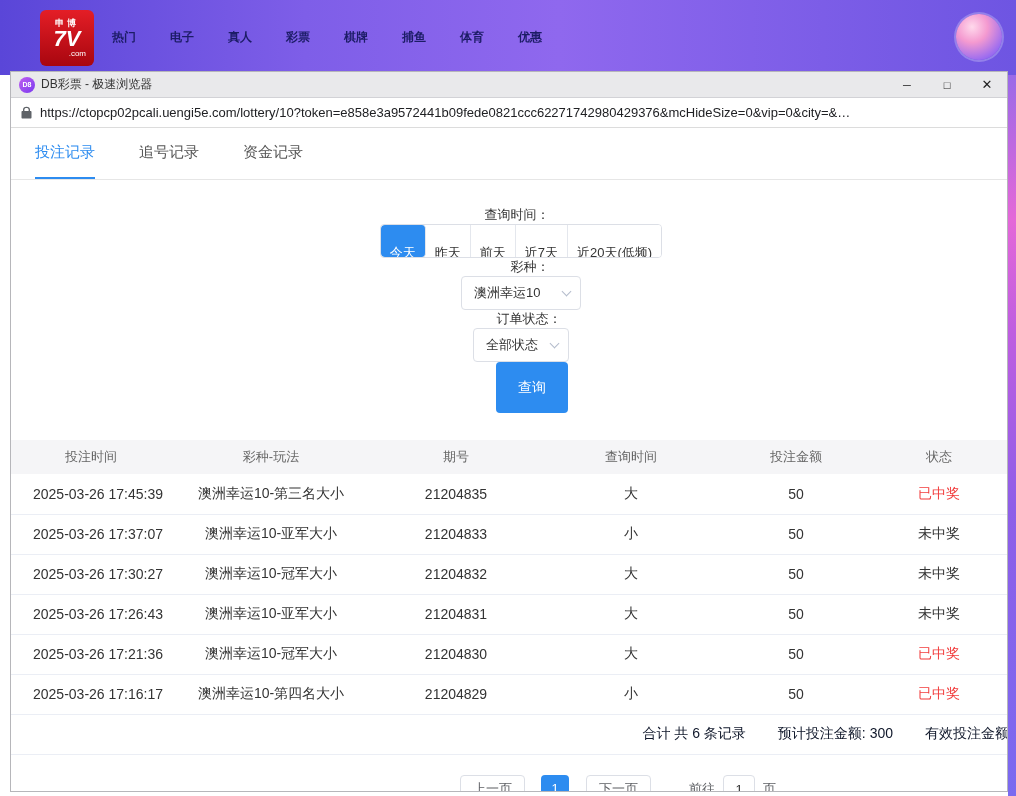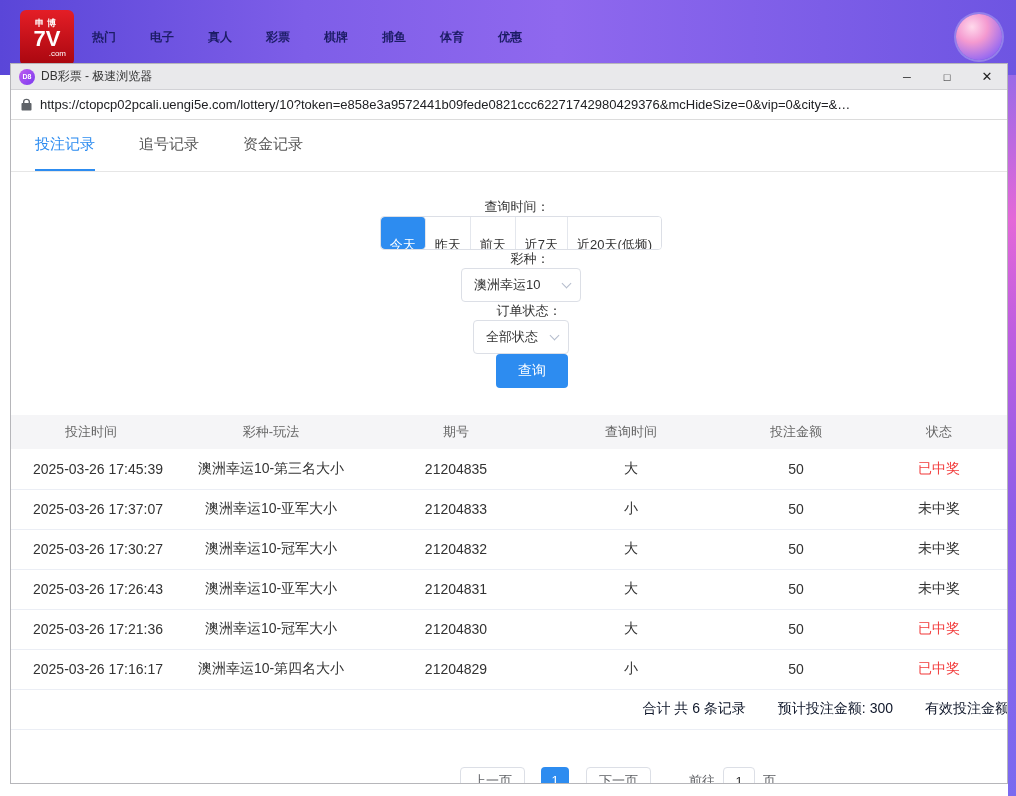--- a/index.html
+++ b/index.html
@@ -3,39 +3,39 @@
 <meta charset="utf-8">
 <style>
   * { margin:0; padding:0; box-sizing:border-box; }
   html,body { width:1016px; height:796px; overflow:hidden; background:#fff;
     font-family:"Liberation Sans","DejaVu Sans",sans-serif; }
 
   
   .topbar { position:absolute; left:0; top:0; width:1016px; height:75px;
     background:linear-gradient(90deg,#5a46d8 0%,#7e5ee8 30%,#8f68ee 55%,#6e55e2 100%);
     display:flex; align-items:center; }
-  .logo { width:54px; height:56px; margin-left:20px; border-radius:6px;
+  .logo { width:54px; height:56px; margin-left:40px; border-radius:6px;
     background:linear-gradient(180deg,#e41e26,#a8060f);
     display:flex; flex-direction:column; align-items:center; justify-content:center;
     color:#fff; cursor:pointer; }
   .logo-top { font-size:9px; font-weight:bold; letter-spacing:3px; line-height:10px; }
-  .logo-main { font-size:22px; font-weight:800; line-height:22px; }
+  .logo-main { font-size:22px; font-weight:800; font-style:italic; line-height:22px; }
   .logo-sub { font-size:8px; line-height:8px; align-self:flex-end; margin-right:8px; }
   .nav { display:flex; margin-left:16px; gap:30px; }
   .nav-item { font-size:12px; font-weight:bold; color:#1c1c66; cursor:pointer; padding:4px 2px; }
   .avatar { position:absolute; right:14px; top:14px; width:46px; height:46px; border-radius:50%;
     background:radial-gradient(circle at 35% 28%, #ffd9ec 0%, #f49ad0 35%, #9b6cf0 75%, #6a3fd8 100%);
     box-shadow:0 0 0 2px rgba(255,255,255,0.25); cursor:pointer; }
 
   
   .bg-strip { position:absolute; right:0; top:75px; width:8px; height:721px;
     background:linear-gradient(180deg,#9a6ae8 0%,#e468d8 20%,#c05ee0 35%,#8e5ee8 60%,#7a6af0 100%); }
 
   
-  .window { position:absolute; left:10px; top:63px; width:998px; height:721px;
+  .window { position:absolute; left:10px; top:71px; width:998px; height:721px;
     background:#fff; border:1px solid #b6b6ba; display:flex; flex-direction:column; }
   .titlebar { height:26px; background:#e9e9eb; border-bottom:1px solid #d2d2d6;
     display:flex; align-items:center; flex:none; }
   .favicon { width:16px; height:16px; border-radius:50%; margin:0 6px 0 8px;
     background:linear-gradient(135deg,#c05ef0,#7a3af0); color:#fff; font-size:7px; font-weight:bold;
     display:flex; align-items:center; justify-content:center; }
   .title { font-size:12px; color:#333; }
   .win-controls { margin-left:auto; display:flex; height:100%; }
   .win-btn { width:40px; height:100%; display:flex; align-items:center; justify-content:center;
     font-size:11px; color:#222; cursor:pointer; }
@@ -64,21 +64,21 @@
   .time-btn.active { background:#2d8cf0; color:#fff; border-radius:4px; }
   .sel-wrap { position:relative; }
   .select-box { height:34px; border:1px solid #dcdfe6; border-radius:4px; background:#fff;
     display:flex; align-items:center; padding:0 26px 0 12px; color:#333; cursor:pointer; font-size:13px; }
   .sel-lottery { width:120px; margin-left:0; }
   .sel-status { width:96px; }
   .ml26 { margin-left:26px; }
   .ml24 { margin-left:24px; }
   .chevron { position:absolute; right:11px; top:12px; width:7px; height:7px;
     border-right:1px solid #b4bccc; border-bottom:1px solid #b4bccc; transform:rotate(45deg); }
-  .search-btn { margin-left:22px; width:72px; height:34px; background:#2d8cf0; color:#fff;
+  .search-btn { margin-left:22px; width:72px; height:51px; background:#2d8cf0; color:#fff;
     border:none; border-radius:4px; font-size:14px; cursor:pointer; }
 
   
   table.grid { width:100%; border-collapse:collapse; margin-top:27px; }
   .grid th { height:34px; background:#f5f5f7; font-size:13px; font-weight:normal; color:#666; }
   .grid td { height:40px; font-size:14px; color:#333; text-align:center; border-bottom:1px solid #ebeef5; }
   .grid td.col-time { text-align:left; padding-left:22px; }
   .grid td.won { color:#f23c3c; }
 
   

